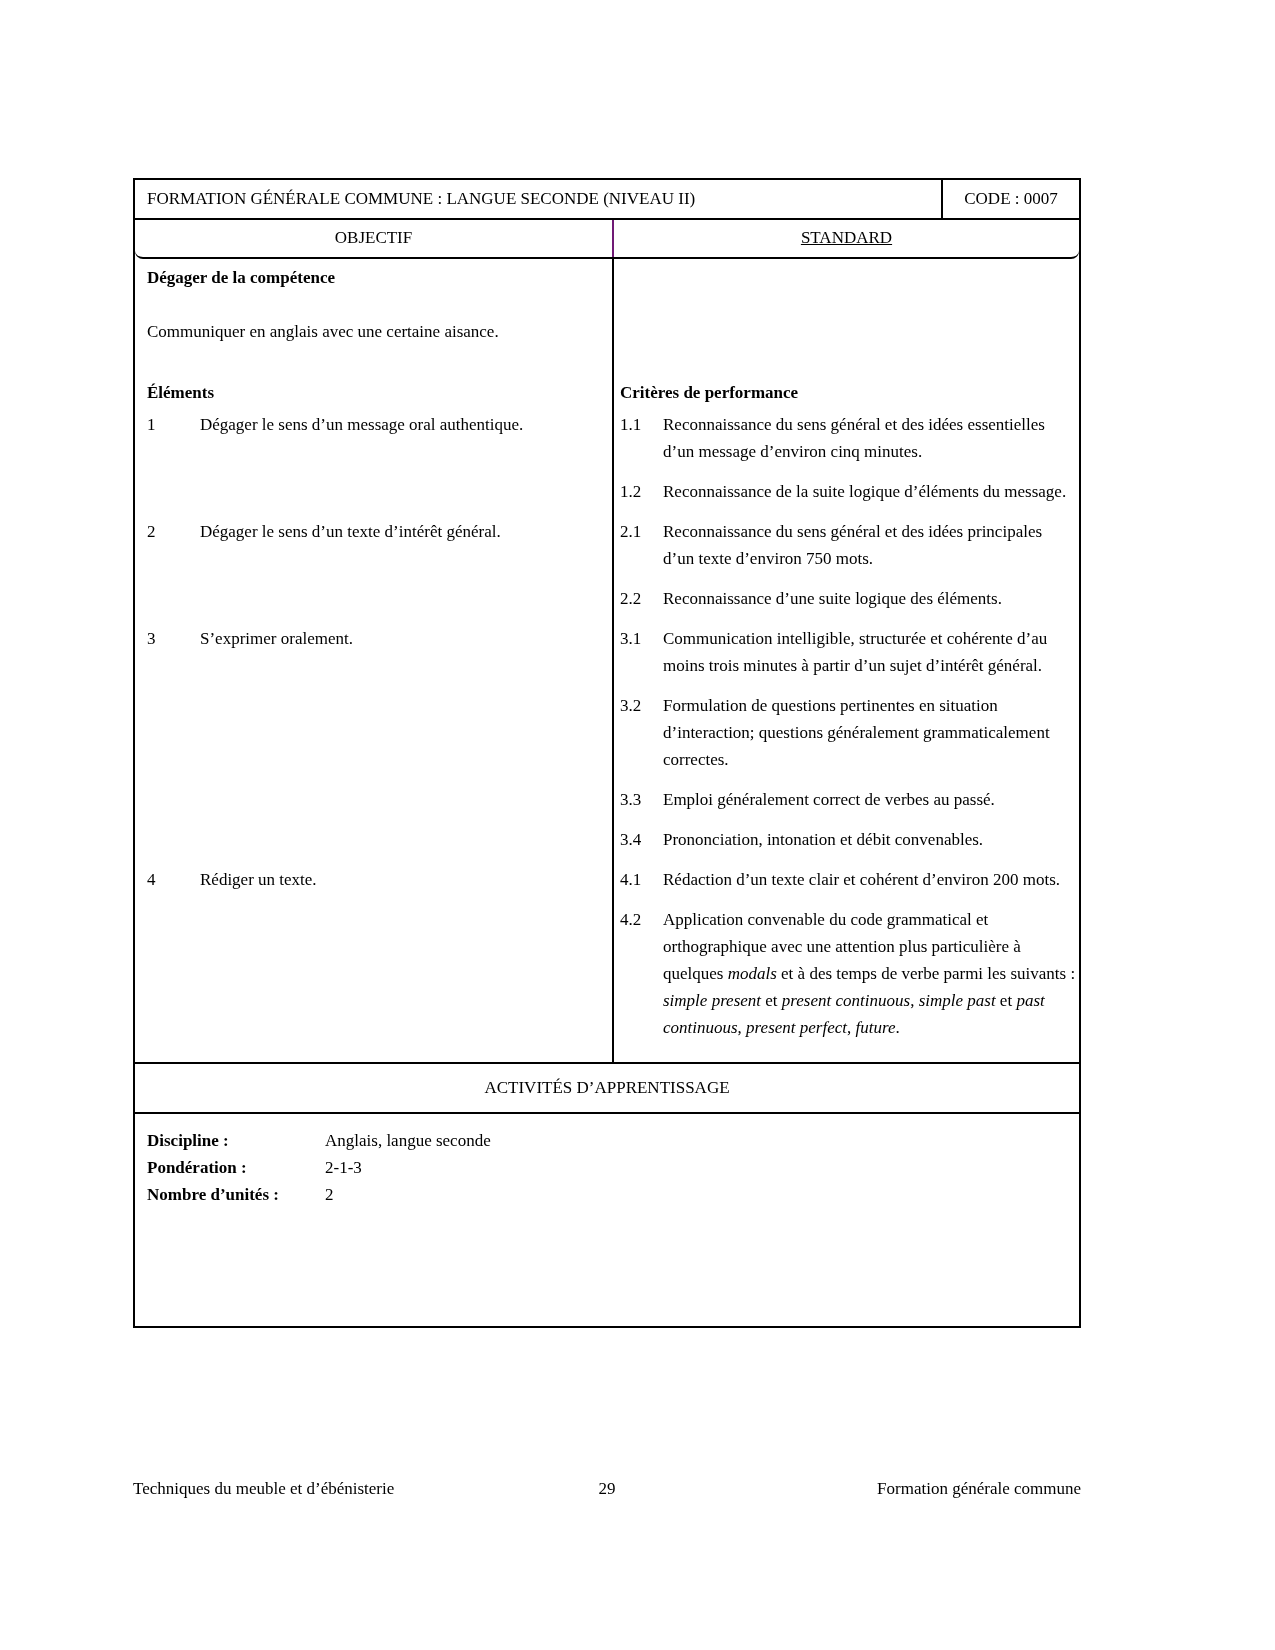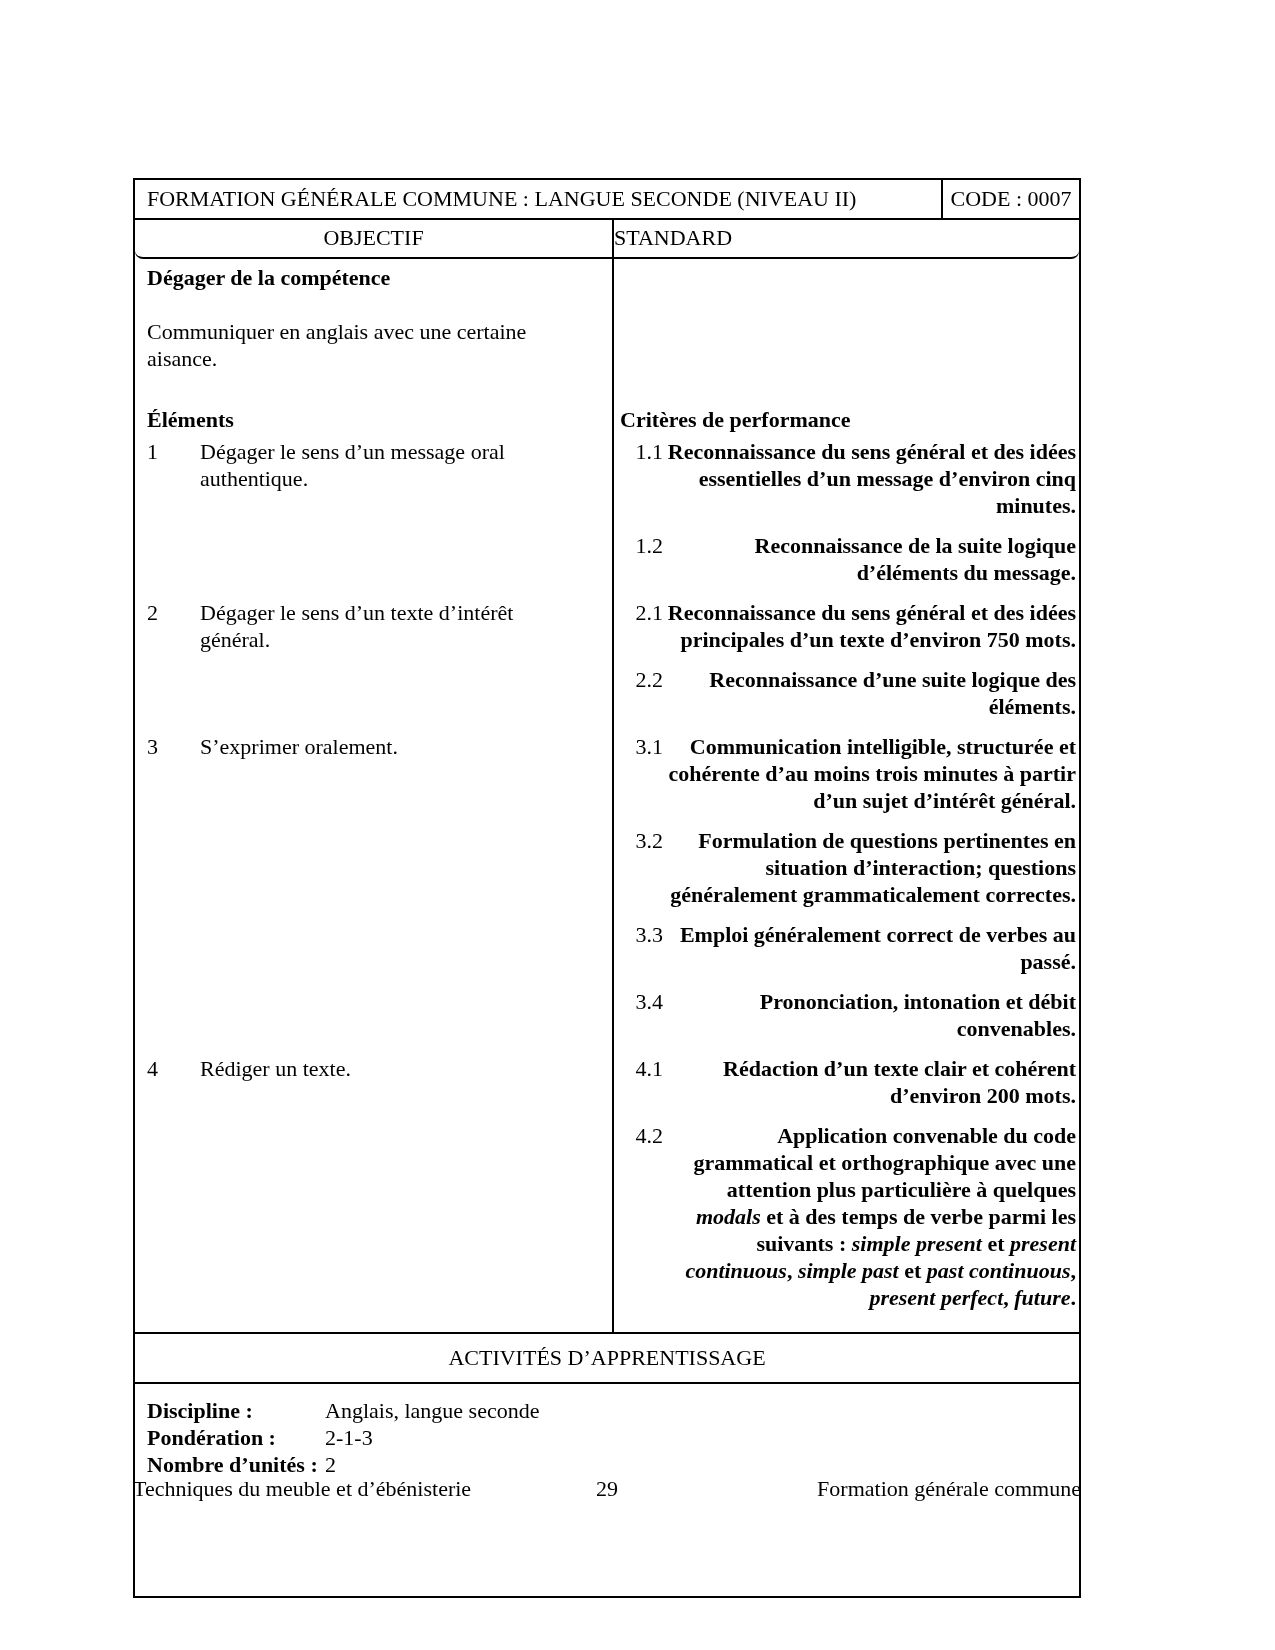--- a/index.html
+++ b/index.html
@@ -8,55 +8,55 @@
     background: #ffffff;
     color: #000000;
     font-family: "Liberation Serif", "DejaVu Serif", serif;
   }
   .page {
     position: relative;
     width: 1275px;
     height: 1650px;
     background: #ffffff;
     overflow: hidden;
-    font-size: 22px;
+    font-size: 17px;
     line-height: 27px;
   }
   .doc-table {
     position: absolute;
     left: 133px;
     top: 178px;
     width: 944px;
     border: 2px solid #000;
   }
   
   .title-row { display: flex; border-bottom: 2px solid #000; }
   .title-cell { flex: 1; padding: 5px 10px 6px 12px; }
   .code-cell {
     width: 124px; border-left: 2px solid #000;
     padding: 5px 6px 6px 6px; text-align: center; flex-shrink: 0;
   }
   
   .colhead-row { display: flex; border-bottom: 2px solid #000; border-radius: 8px; }
   .colhead-left { width: 477px; text-align: center; padding: 4px 0 6px 0; flex-shrink: 0; }
-  .colhead-right { flex: 1; border-left: 2px solid #000000; padding: 4px 0 6px 0; }
+  .colhead-right { flex: 1; border-left: 2px solid #701a75; text-align: center; padding: 4px 0 6px 0; text-decoration: underline; }
   
   .body-grid { display: grid; grid-template-columns: 477px 1fr; }
   .rc { border-left: 2px solid #000; padding-left: 6px; padding-right: 3px; }
   .lc { padding-left: 12px; }
   .intro-cell { padding: 5px 10px 30px 12px; }
   .enonce-heading { font-weight: bold; }
   .enonce-text { margin-top: 27px; }
   .sec-heading { font-weight: bold; padding-top: 4px; padding-bottom: 5px; }
   .elem { display: flex; padding-right: 40px; }
   .elem-num { width: 33px; flex-shrink: 0; }
   .elem-text { flex: 1; margin-left: 20px; }
-  .crit { display: flex; margin-bottom: 13px; text-align: right; }
+  .crit { display: flex; margin-bottom: 13px; }
   .crit-num { width: 43px; flex-shrink: 0; }
-  .crit-text { flex: 1; font-weight: bold; }
+  .crit-text { flex: 1; }
   .rc-last { padding-bottom: 8px; }
   .it { font-style: italic; }
   
   .activites-row {
     border-top: 2px solid #000;
     border-bottom: 2px solid #000;
     text-align: center;
     padding: 10px 0 11px 0;
   }
   

